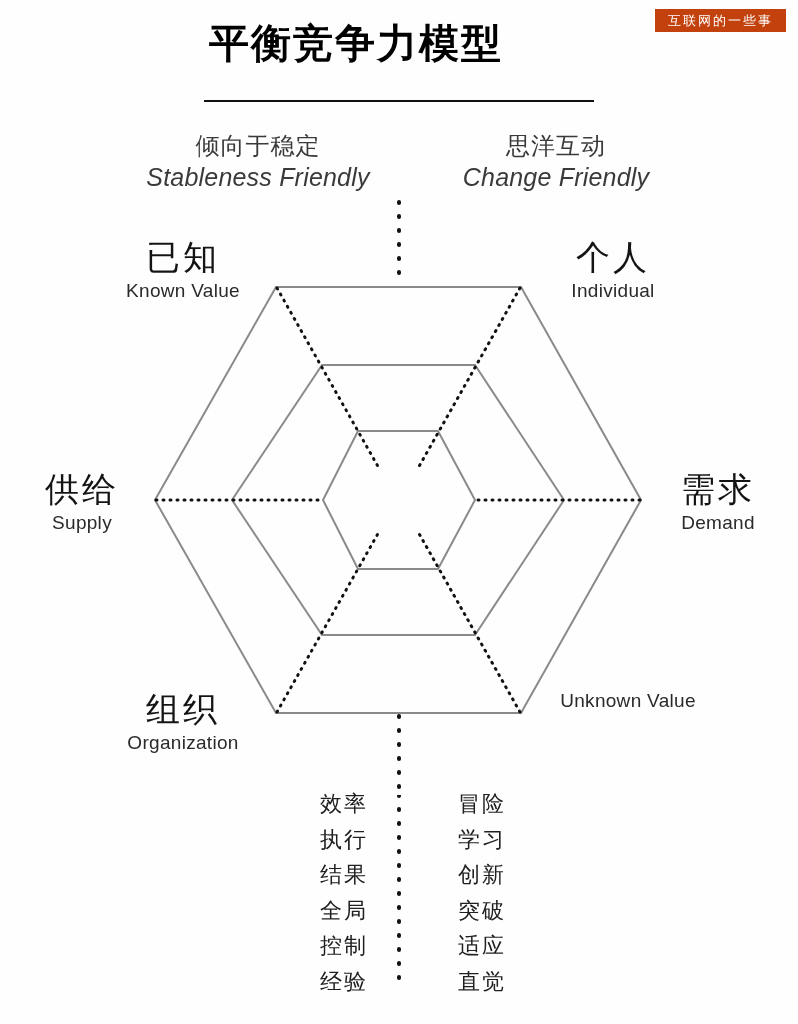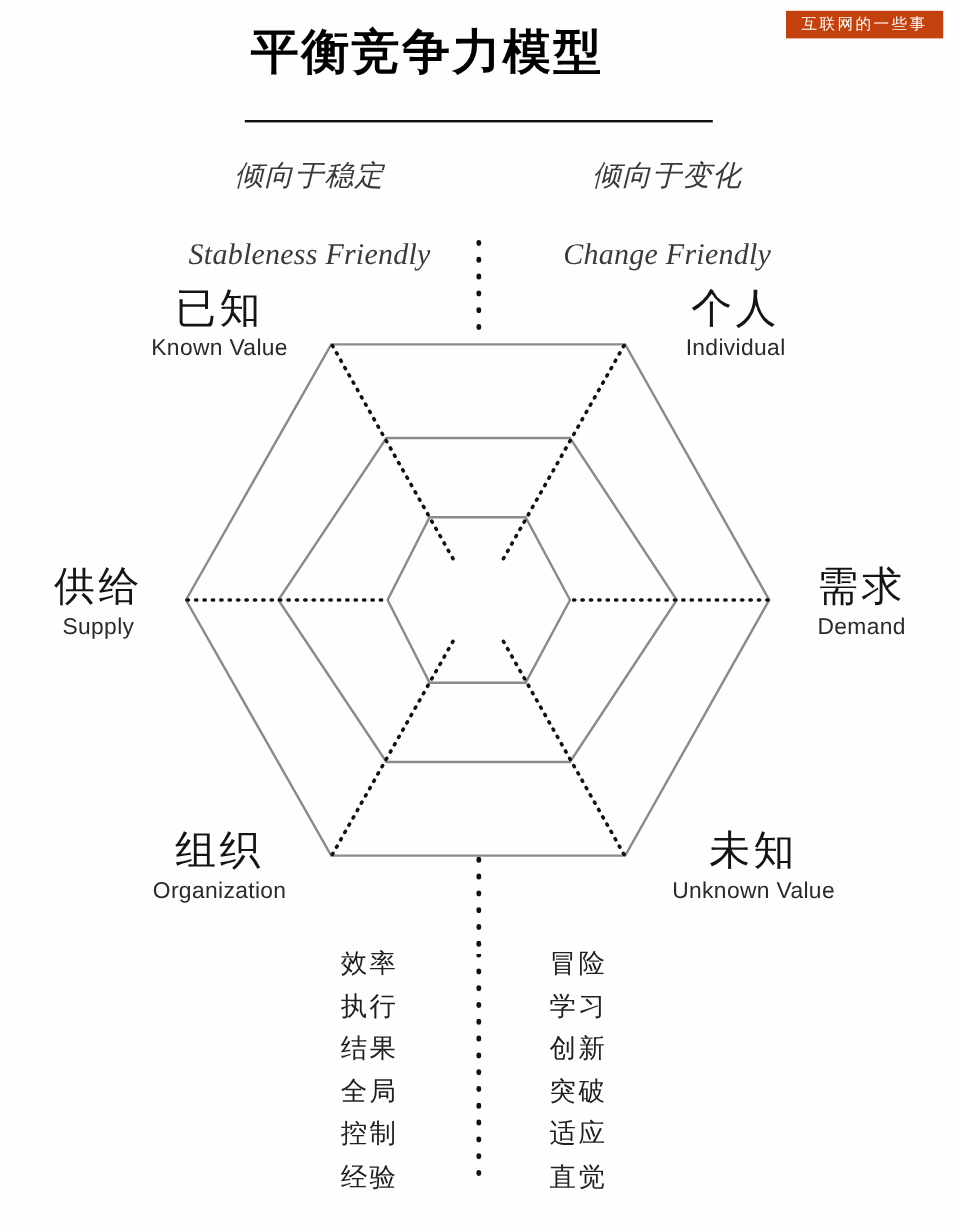--- a/index.html
+++ b/index.html
@@ -85,29 +85,27 @@
     width: 300px;
     text-align: center;
     color: #3a3a3a;
   }
   .subhead .cn {
     font-size: 24px;
     line-height: 30px;
     letter-spacing: 1px;
     font-family: "DejaVu Sans", sans-serif;
     font-weight: 300;
-    font-style: italic;
   }
   .subhead .en {
     font-size: 25px;
     line-height: 32px;
     font-style: italic;
-    font-family: Liberation Serif, serif;
+    font-family: Liberation Sans, sans-serif;
     letter-spacing: 0.2px;
-    margin-top: 36px;
   }
   #subhead-left  { left: 108px; top: 131px; }
   #subhead-right { left: 406px; top: 131px; }
 
   
   #hex-svg {
     position: absolute;
     left: 0;
     top: 180px;
     width: 798px;
@@ -143,40 +141,40 @@
     position: absolute;
     width: 120px;
     text-align: center;
     color: #202020;
     font-size: 22px;
     line-height: 35.5px;
     letter-spacing: 2px;
     font-family: "DejaVu Sans", sans-serif;
     font-weight: 300;
   }
-  #kw-left  { left: 248px; top: 786px; }
+  #kw-left  { left: 248px; top: 786px; text-align: right; }
   #kw-right { left: 422px; top: 786px; }
   .kw-col div { white-space: nowrap; }
 </style>
 </head>
 <body>
 
 <div id="page">
 
   <div class="wm-top">互联网的一些事</div>
 
   <div class="title">平衡竞争力模型</div>
   <div class="title-rule"></div>
 
   <div class="subhead" id="subhead-left">
     <div class="cn">倾向于稳定</div>
     <div class="en">Stableness Friendly</div>
   </div>
   <div class="subhead" id="subhead-right">
-    <div class="cn">倾向于变化</div>
+    <div class="cn">思洋互动</div>
     <div class="en">Change Friendly</div>
   </div>
 
   <svg id="hex-svg" viewBox="0 0 798 620">
     <g>
       <polygon points="276,107 521,107 641,320 521,533 276,533 155,320" fill="none" stroke="#8a8a8a" stroke-width="2"></polygon>
       <polygon points="322,185 475,185 564,320 475,455 322,455 232,320" fill="none" stroke="#8a8a8a" stroke-width="2"></polygon>
       <polygon points="358,251 438,251 475,320 438,389 358,389 323,320" fill="none" stroke="#8a8a8a" stroke-width="2"></polygon>
     </g>
     <g stroke="#111111" stroke-width="3" stroke-linecap="round" stroke-dasharray="1 6">
@@ -211,21 +209,20 @@
   </div>
   <div class="axis-label" id="label-demand">
     <div class="cn">需求</div>
     <div class="en">Demand</div>
   </div>
   <div class="axis-label" id="label-organization">
     <div class="cn">组织</div>
     <div class="en">Organization</div>
   </div>
   <div class="axis-label" id="label-unknown">
-    <div class="cn">未知</div>
     <div class="en">Unknown Value</div>
   </div>
 
   <div class="kw-col" id="kw-left">
       <div>效率</div>
       <div>执行</div>
       <div>结果</div>
       <div>全局</div>
       <div>控制</div>
       <div>经验</div>

